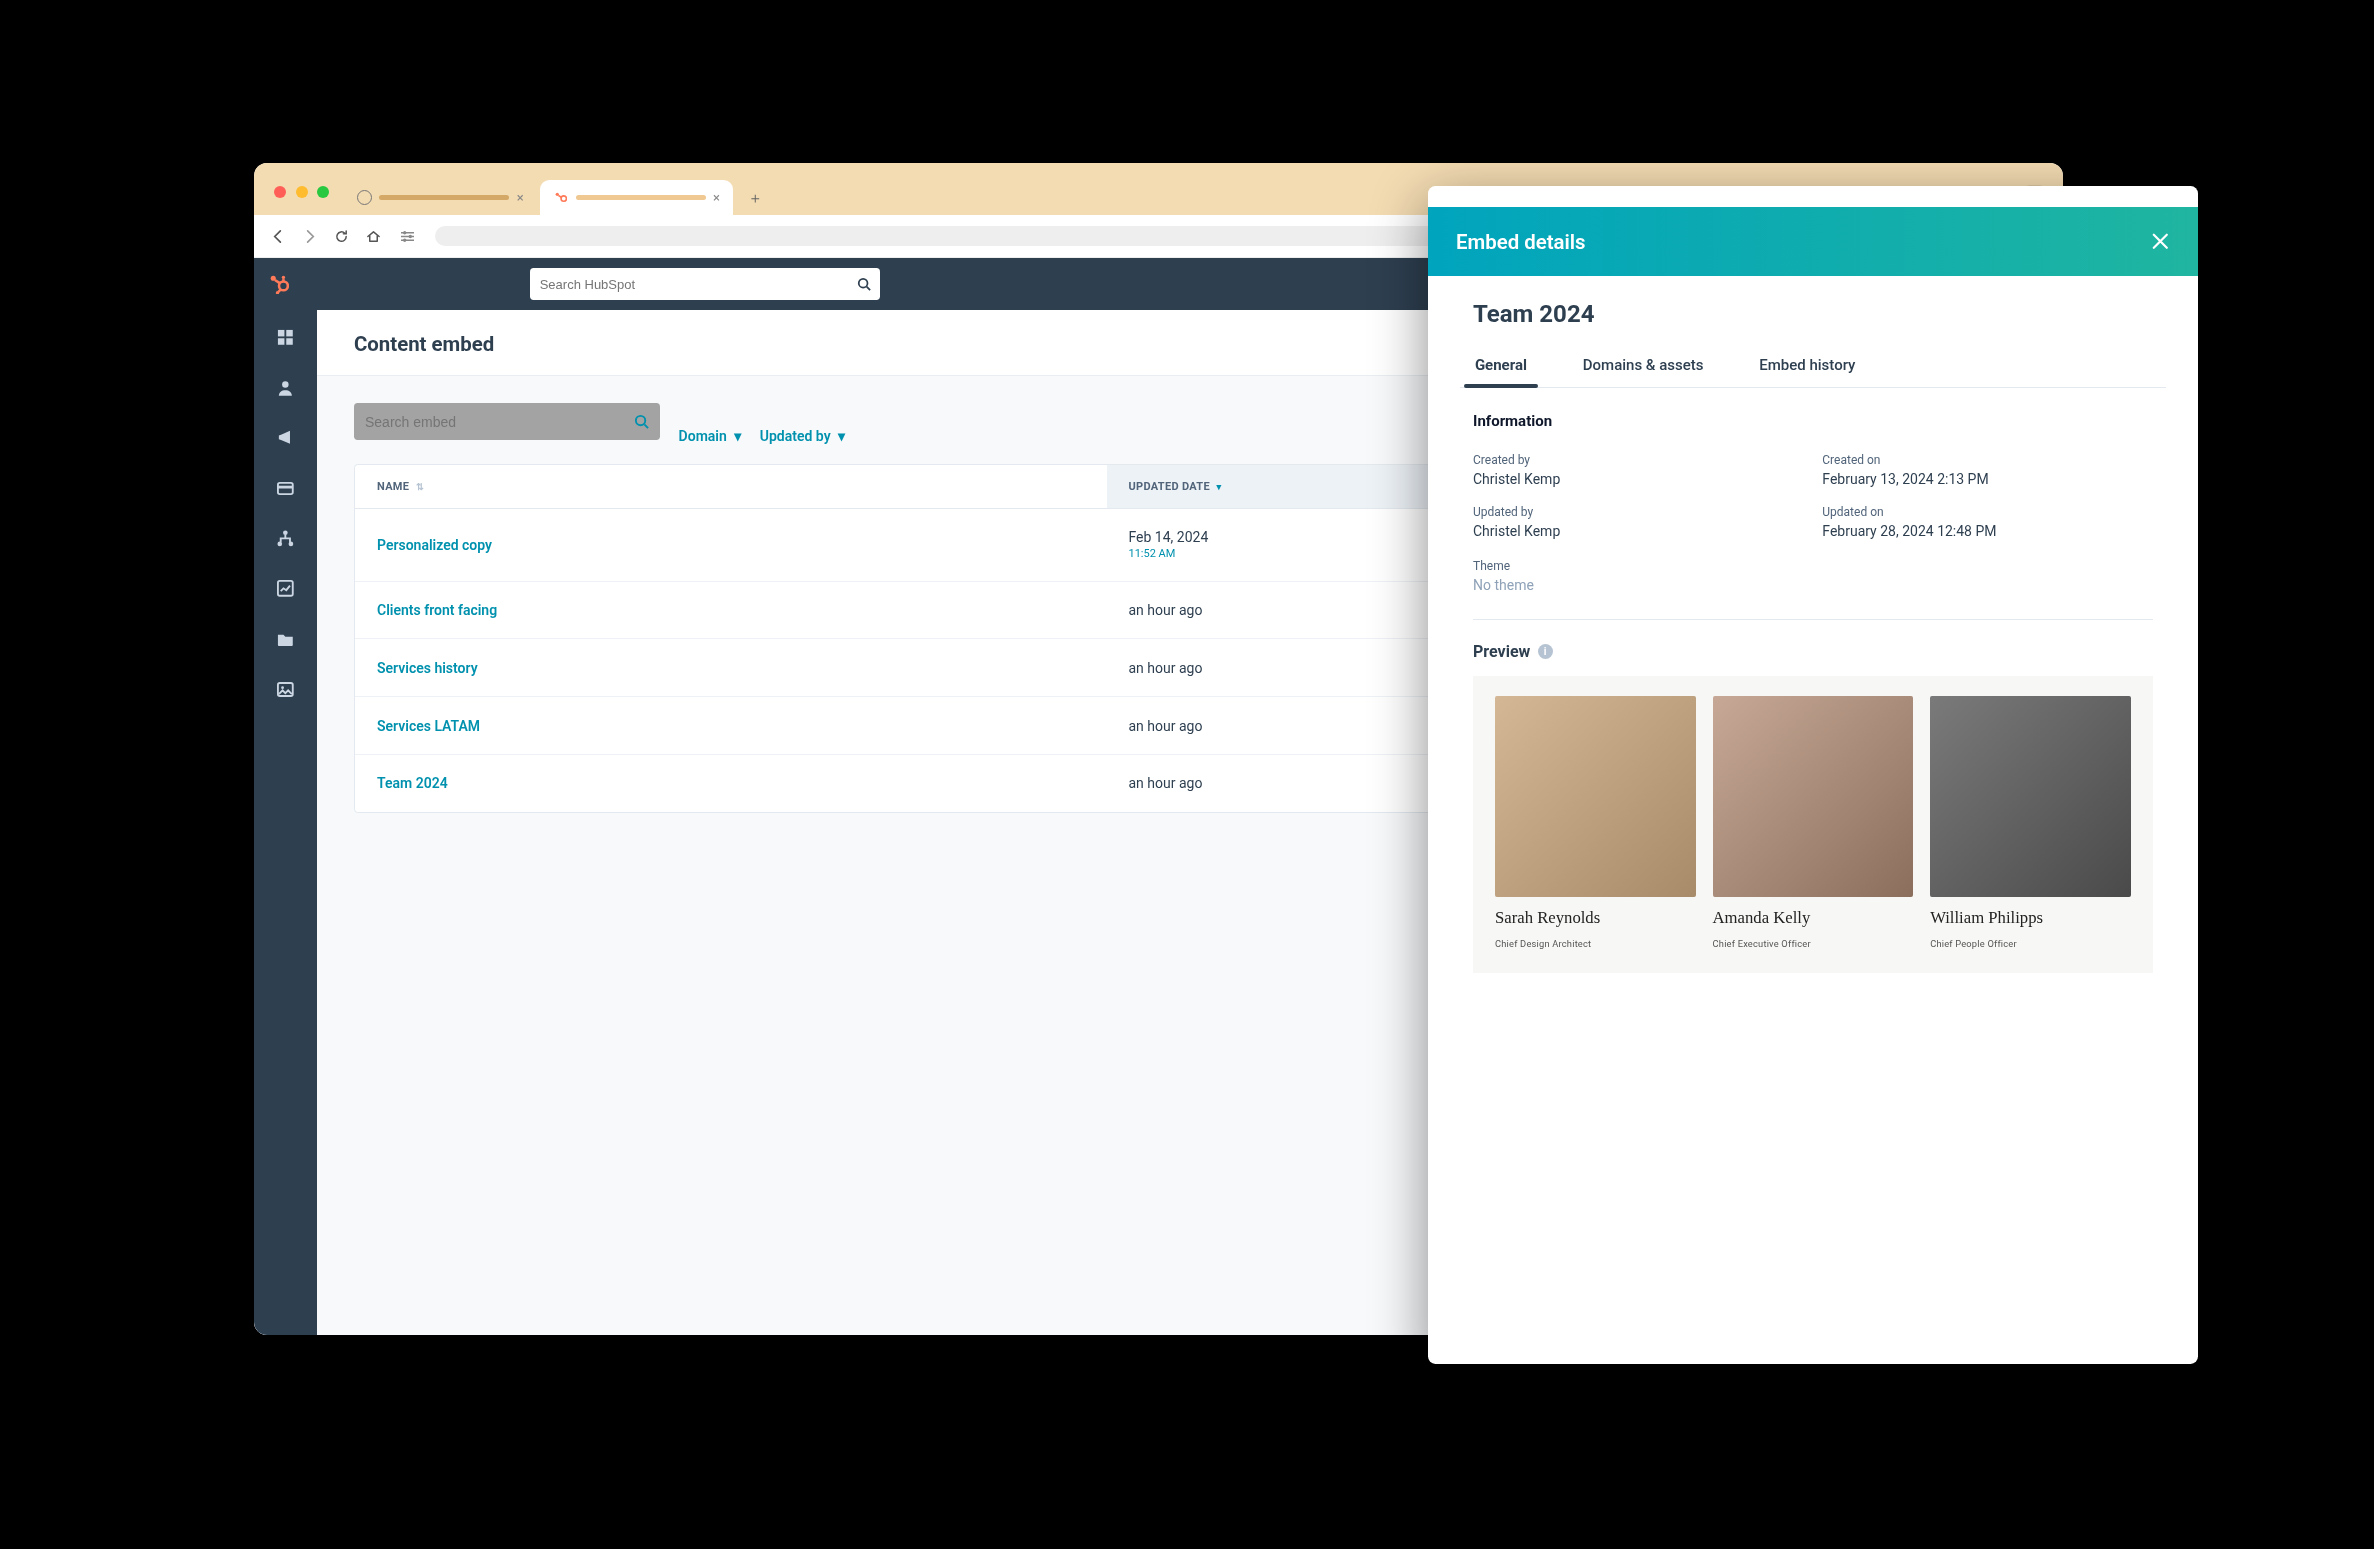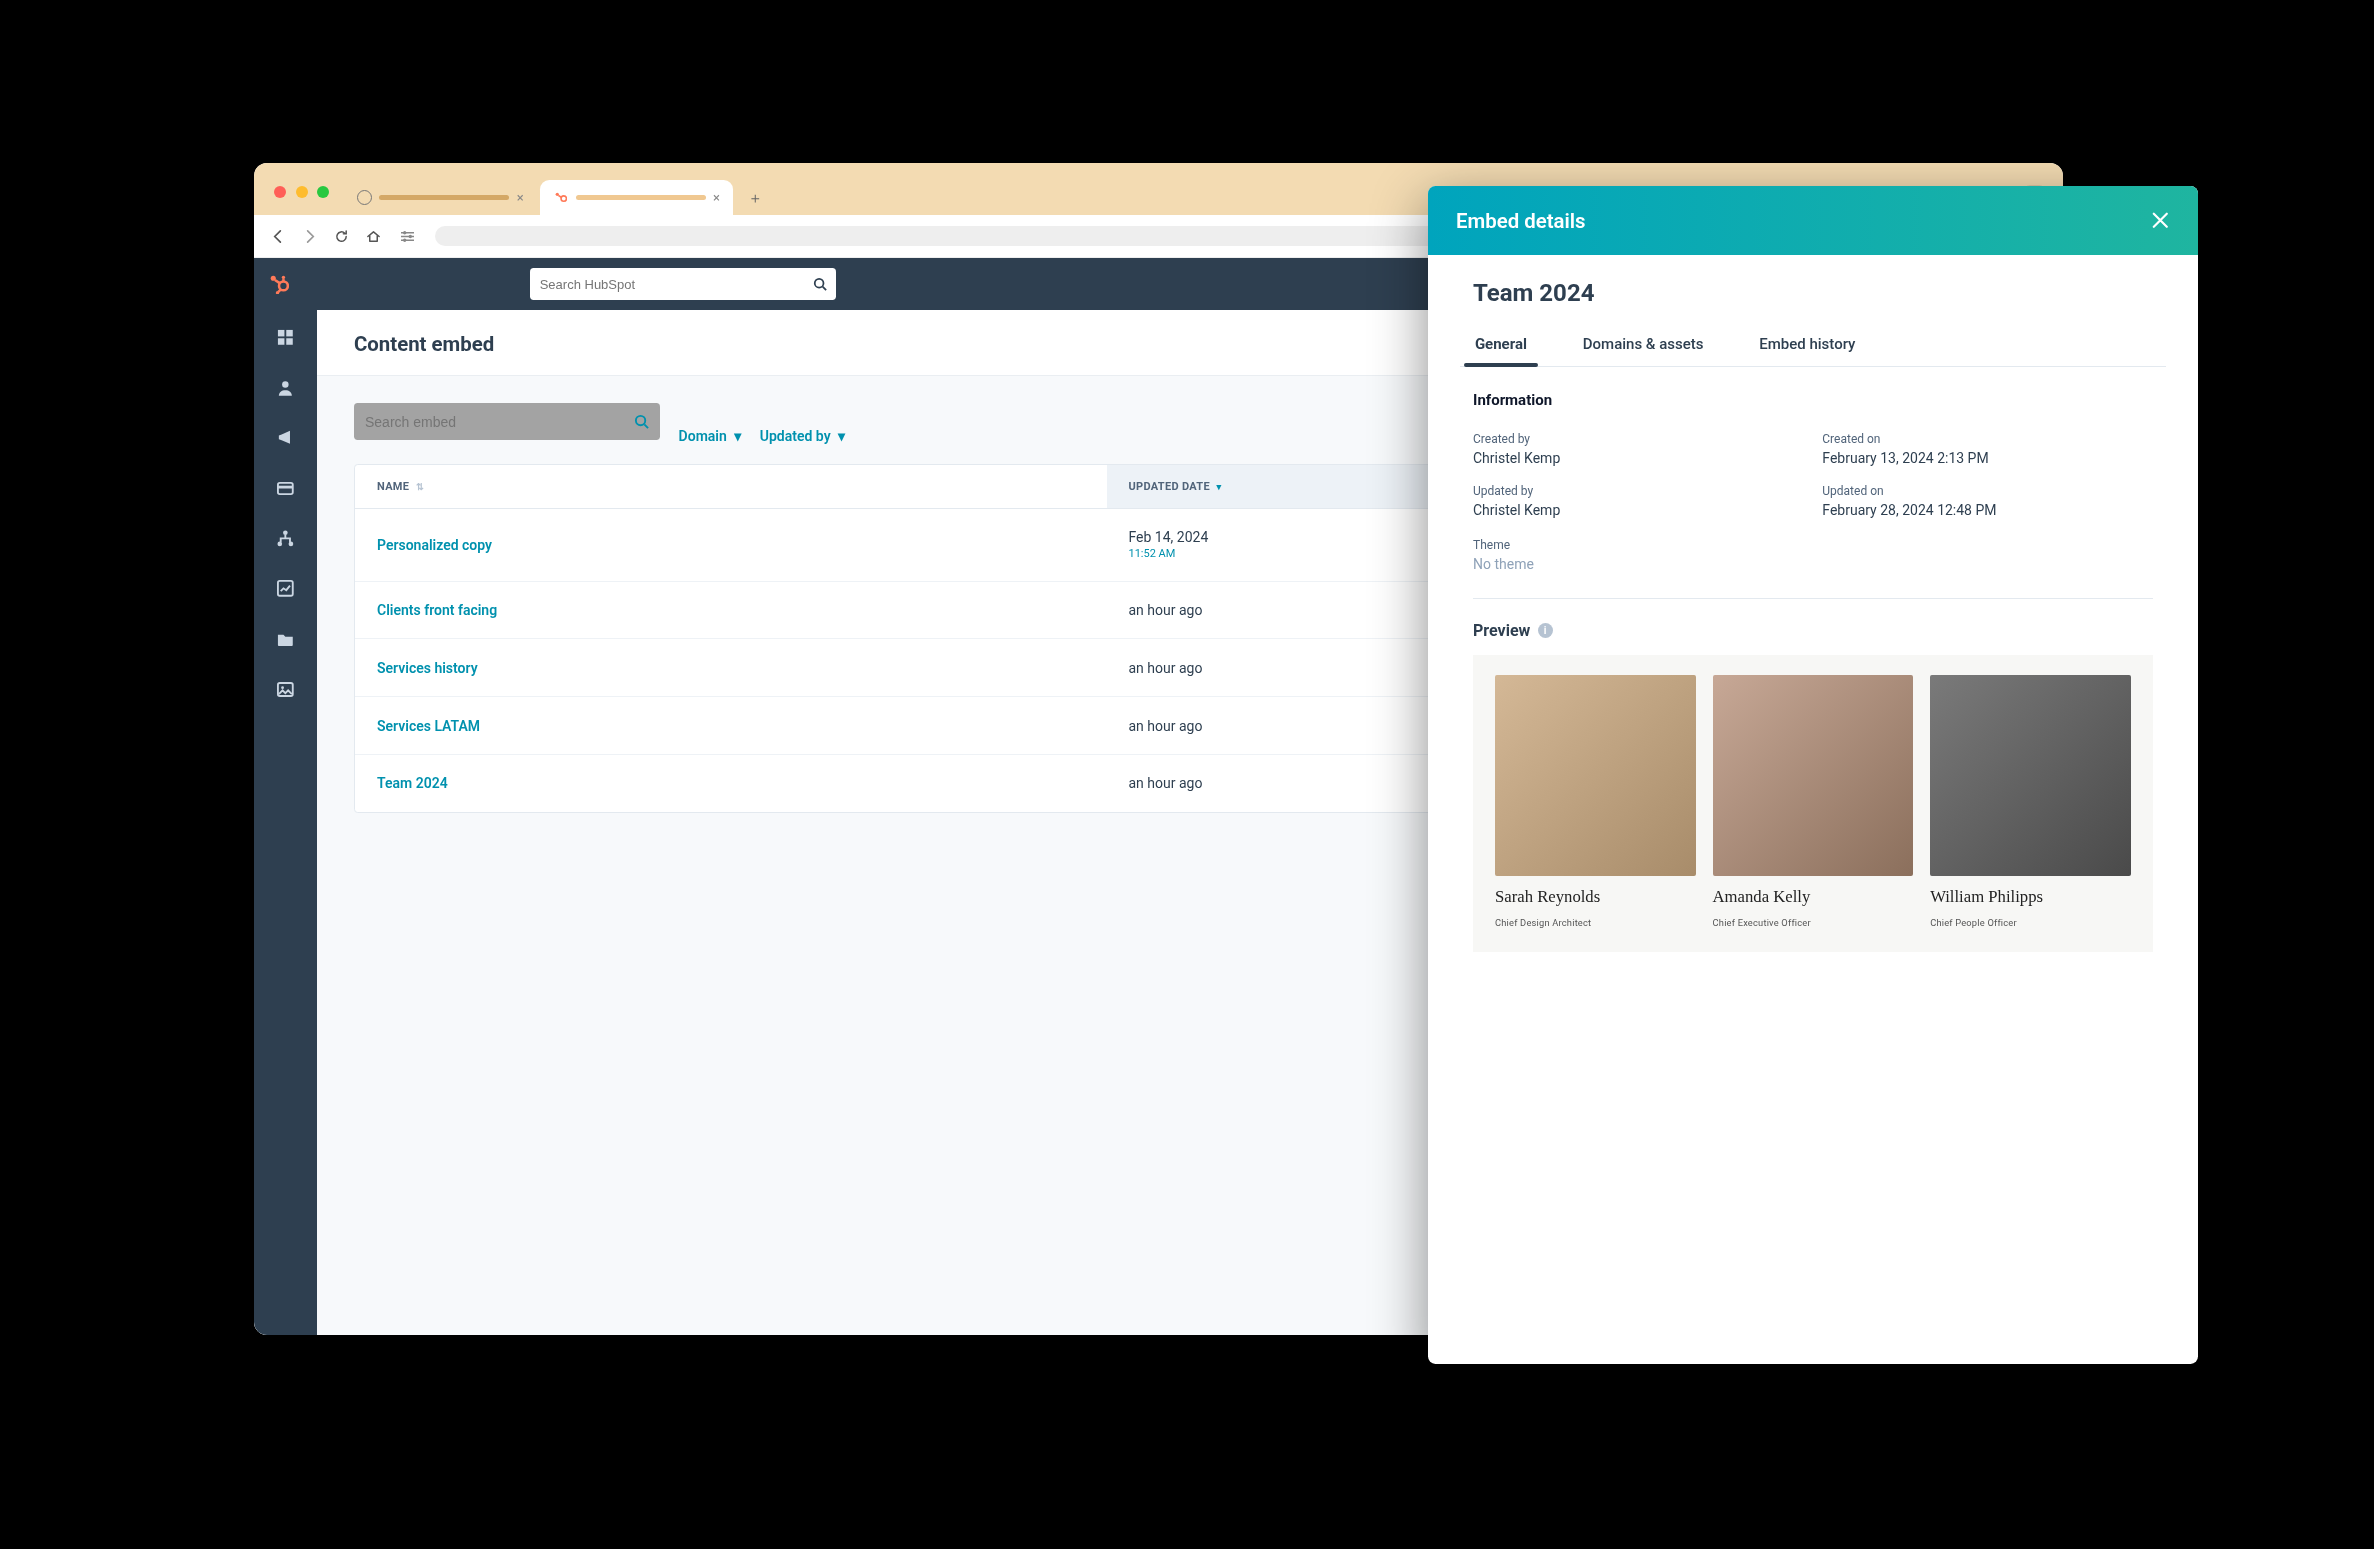--- a/index.html
+++ b/index.html
@@ -72,21 +72,21 @@
   .url-prefix{width:20.4px;height:18.6px;display:flex;align-items:center;justify-content:center;color:#888;font-size:12px;}
   .url-bar{flex:1;height:20.4px;background:#eee;border-radius:10.2px;}
   
   .app {
     position:absolute;left:0;top:95px;right:0;bottom:0;background:#fff;display:flex;
   }
   .app-header {
     position:absolute;left:0;top:0;right:0;height:52px;background:#2e3f50;display:flex;align-items:center;padding:0 15px;z-index:2;
   }
   .hub-logo{color:#ff7a59;font-size:18.6px;margin-right:241px;}
-  .search-box{width:306px;height:32px;background:#fff;border-radius:3.7px;display:flex;align-items:center;padding:0 9.3px;gap:7.4px;}
+  .search-box{width:350px;height:32px;background:#fff;border-radius:3.7px;display:flex;align-items:center;padding:0 9.3px;gap:7.4px;}
   .search-box input{border:none;outline:none;flex:1;font-size:13px;}
   .search-box .mag{color:#2e3f50;font-size:14px;}
   .sidebar {
     position:absolute;left:0;top:52px;bottom:0;width:63px;background:#2e3f50;display:flex;flex-direction:column;align-items:center;padding-top:16.7px;gap:30px;
   }
   .sidebar-icon{width:20.4px;height:20.4px;color:#cbd6e2;display:flex;align-items:center;justify-content:center;}
   .main {
     position:absolute;left:63px;top:52px;right:0;bottom:0;background:#f7f9fb;overflow:hidden;
   }
   .page-header{background:#fff;padding:22px 37px 18.6px;border-bottom:0.9px solid #eaeef2;}
@@ -114,21 +114,21 @@
     left:1428px;
     top:186px;
     width:770px;
     height:1178px;
     background:#fff;
     border-radius:7.4px;
     box-shadow:0 16.7px 56px rgba(0,0,0,0.45);
     overflow:hidden;
     z-index:20;
   }
-  .panel-head{height:69px;background:linear-gradient(90deg,#00a4bd,#1fb5a0);display:flex;align-items:center;justify-content:space-between;padding:0 28px;}
+  .panel-head{height:69px;background:linear-gradient(90deg,#00a4bd,#1fb5a0);display:flex;align-items:center;justify-content:space-between;padding:0 28px;margin-top:21px;}
   .panel-head-title{color:#fff;font-size:20.4px;font-weight:600;}
   .panel-close{color:#fff;font-size:20.4px;cursor:pointer;}
   .panel-body{padding:24px 45px 28px;}
   .panel-entity-title{font-size:24px;font-weight:700;color:#2e3f50;margin-bottom:18.6px;}
   .panel-tabs{display:flex;gap:52px;border-bottom:0.9px solid #e3e9ef;margin:0 -13px 24px;padding:0 13px;}
   .panel-tab{padding:9.3px 1.9px 13px;font-size:15px;color:#2e3f50;font-weight:500;cursor:pointer;}
   .panel-tab.active{font-weight:700;position:relative;}
   .panel-tab.active::after{content:"";position:absolute;left:-9.3px;right:-9.3px;bottom:-0.9px;height:3.7px;background:#2e3f50;border-radius:1.9px;}
   .section-title{font-size:15px;font-weight:700;color:#0f172a;margin-bottom:23px;}
   .info-grid{display:grid;grid-template-columns:1fr 1fr;row-gap:18.6px;column-gap:18.6px;margin-bottom:20.4px;}

